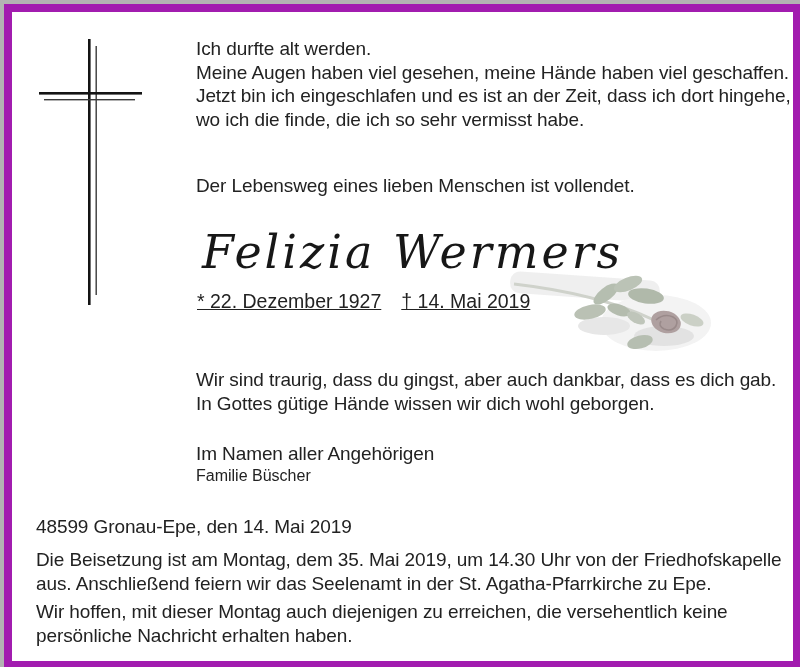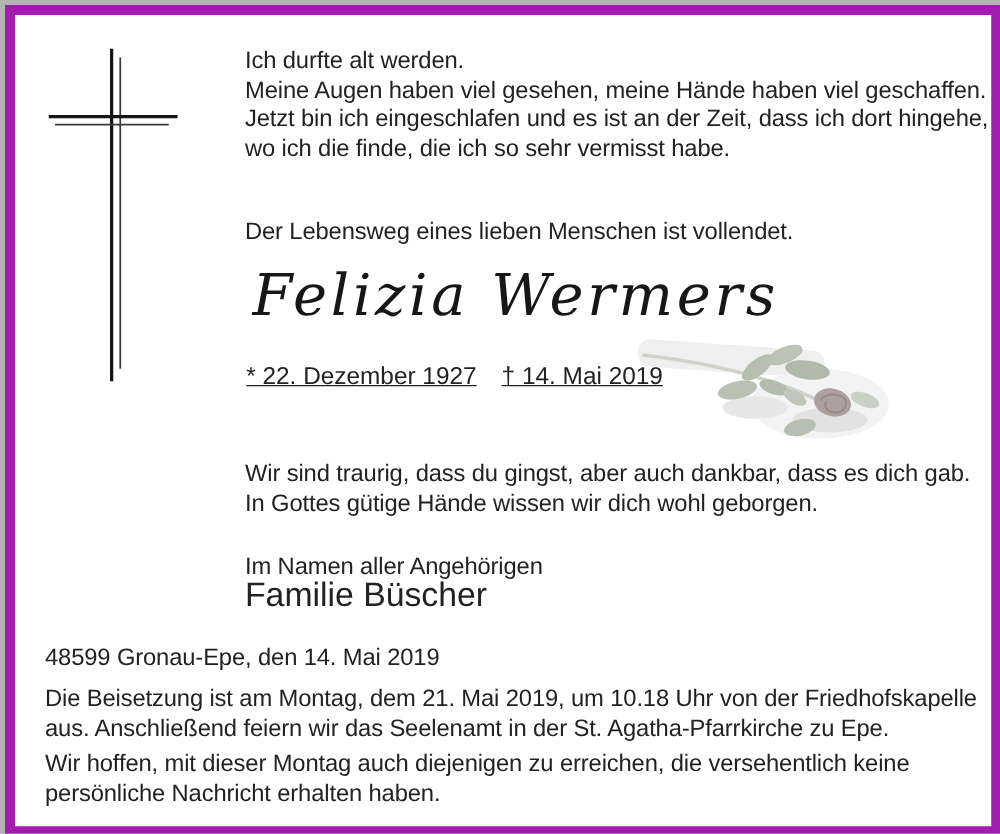--- a/index.html
+++ b/index.html
@@ -32,30 +32,31 @@
     white-space: pre-line;
     letter-spacing: -0.1px;
   }
   .deceased-name {
     font-family: "DejaVu Serif", "Liberation Serif", serif;
     font-style: italic;
     font-size: 46px;
     letter-spacing: 3px;
     color: #171717;
     white-space: nowrap;
+    margin-top: 16px;
   }
   .dates-row {
     display: flex;
     gap: 20px;
     font-size: 19.5px;
     white-space: nowrap;
     text-decoration: underline;
   }
   .family-name {
-    font-size: 27px;
+    font-size: 16px;
     line-height: 26px;
     white-space: nowrap;
   }
   .cross-svg, .rose-svg { display: block; }
 </style>
 </head>
 <body>
 
 <div class="card">
 
@@ -110,19 +111,19 @@
 
   <div class="abs body-text" style="left:184px; top:356px;">Wir sind traurig, dass du gingst, aber auch dankbar, dass es dich gab.
 In Gottes gütige Hände wissen wir dich wohl geborgen.</div>
 
   <div class="abs body-text" style="left:184px; top:430px;">Im Namen aller Angehörigen</div>
 
   <div class="abs family-name" style="left:184px; top:451px;">Familie Büscher</div>
 
   <div class="abs body-text" style="left:24px; top:503px;">48599 Gronau-Epe, den 14. Mai 2019</div>
 
-  <div class="abs body-text" style="left:24px; top:536px;">Die Beisetzung ist am Montag, dem 21. Mai 2019, um 10.18 Uhr von der Friedhofskapelle
+  <div class="abs body-text" style="left:24px; top:536px;">Die Beisetzung ist am Montag, dem 35. Mai 2019, um 14.30 Uhr von der Friedhofskapelle
 aus. Anschließend feiern wir das Seelenamt in der St. Agatha-Pfarrkirche zu Epe.</div>
 
   <div class="abs body-text" style="left:24px; top:588px;">Wir hoffen, mit dieser Montag auch diejenigen zu erreichen, die versehentlich keine
 persönliche Nachricht erhalten haben.</div>
 
 </div>
 
 </body></html>

